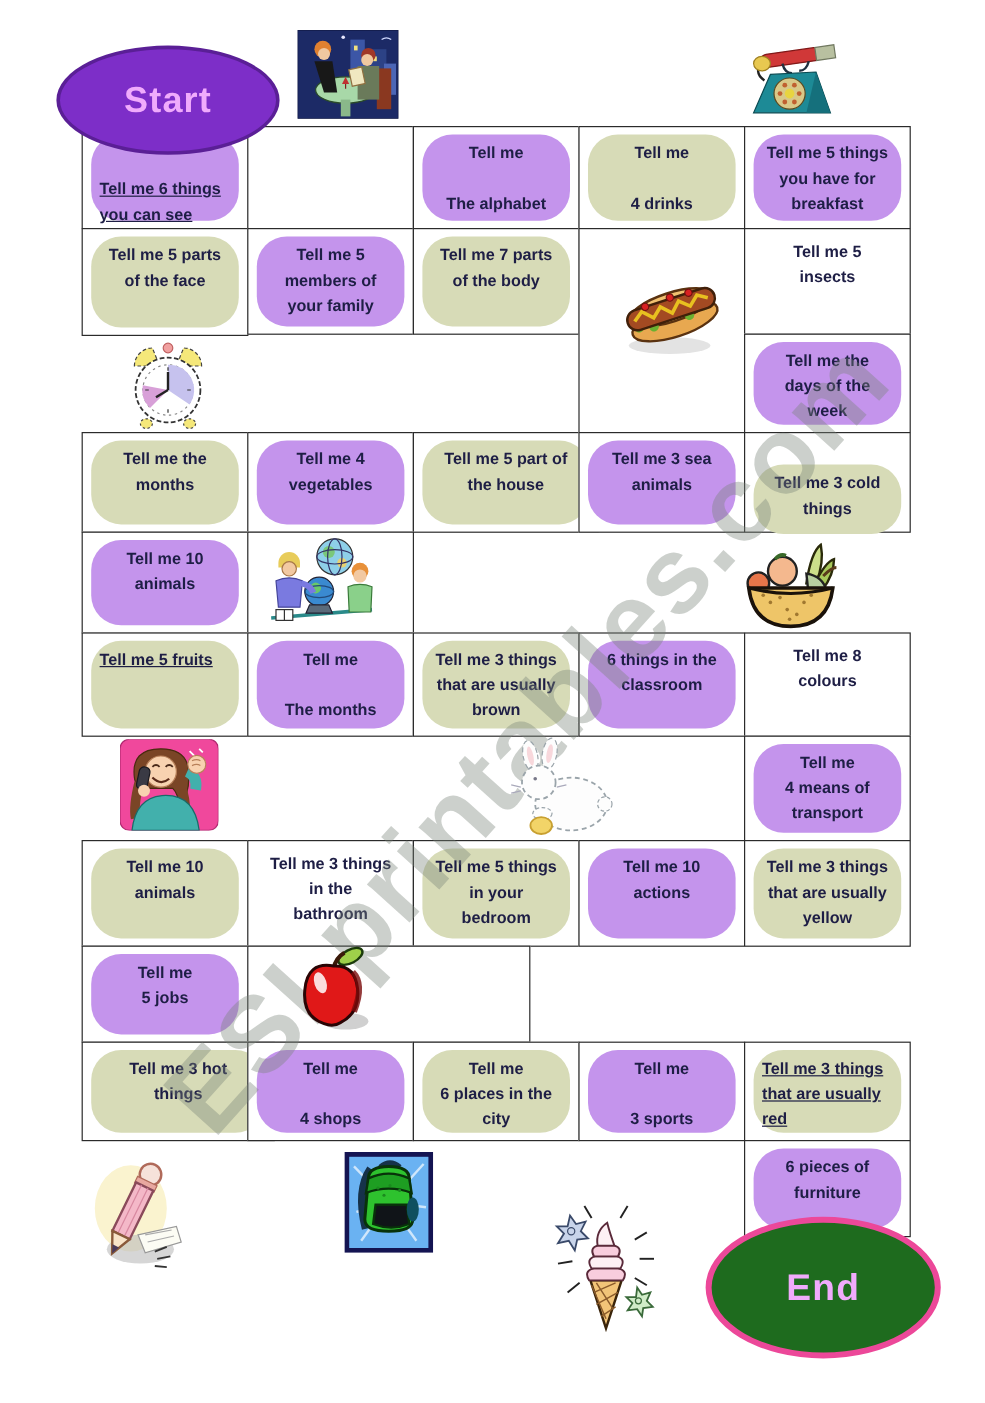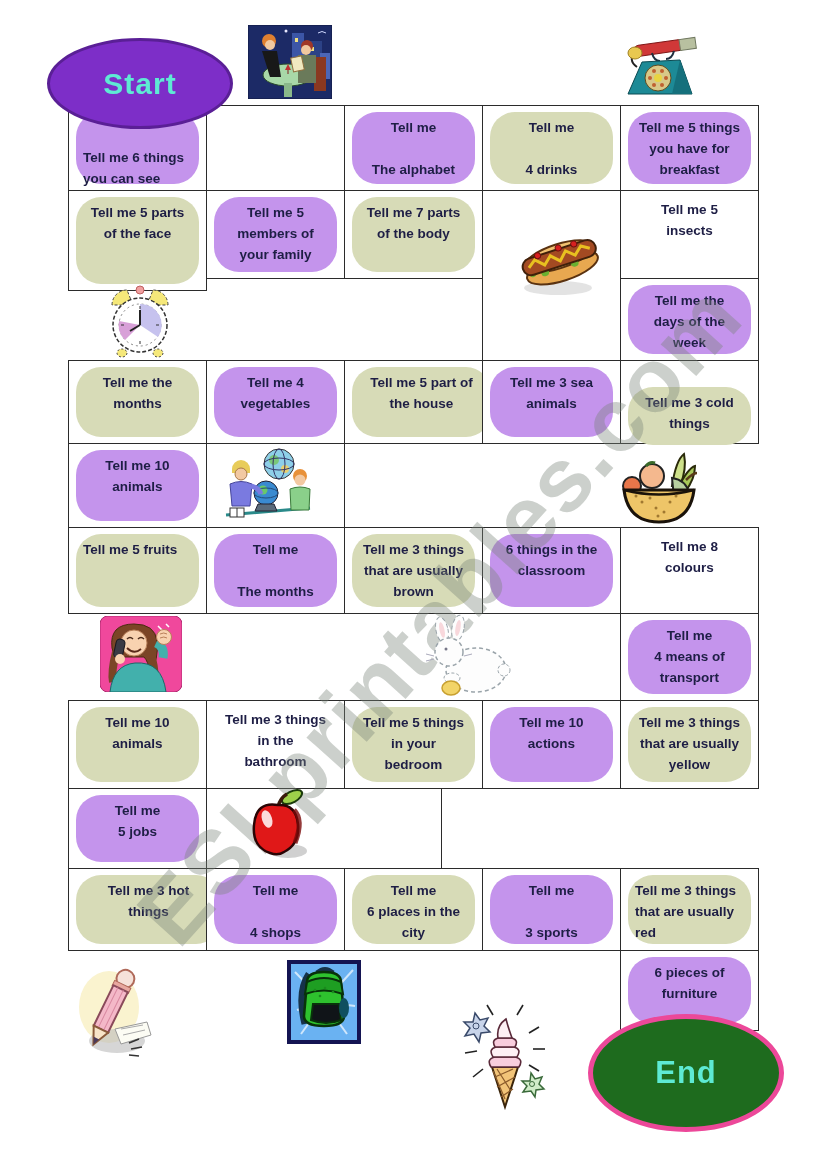--- a/index.html
+++ b/index.html
@@ -8,25 +8,25 @@
 
   .cell{position:absolute;border:1px solid #2b2b2b;box-sizing:border-box;background:#fff;z-index:1;}
   .fill{position:absolute;left:7px;right:7px;top:6px;bottom:6px;box-sizing:border-box;
         display:flex;justify-content:center;padding-top:6px;border-radius:25px;}
   .fill.fit{bottom:auto;padding-bottom:10px;margin-top:20px;}
   .fill.left{justify-content:flex-start;padding-left:7px;}
   .purple{background:#C494EC;}
   .green{background:#D7DBB7;}
   .ctext{white-space:pre-line;font-weight:bold;font-size:13.5px;line-height:1.55;
          color:#1E1E45;text-align:center;}
-  .left .ctext{text-align:left;}
+  .left .ctext{text-align:left;text-decoration:underline;}
   .plain{position:absolute;left:4px;right:4px;top:9px;}
 
   .oval{position:absolute;border-radius:50%;display:flex;align-items:center;justify-content:center;
-        color:#5eead4;font-weight:bold;z-index:7;letter-spacing:1px;}
+        color:#f0abfc;font-weight:bold;z-index:7;letter-spacing:1px;}
   #start-oval{left:47px;top:38px;width:180px;height:85px;background:#7D2EC8;border:3px solid #5A1F96;font-size:30px;}
   #end-oval{left:588px;top:1014px;width:186px;height:108px;background:#1E6B1E;border:5px solid #ec4899;font-size:31px;}
 
   .img{position:absolute;z-index:6;}
   .watermark{position:absolute;left:440px;top:615px;transform:translate(-50%,-50%) rotate(-48deg);
              font-size:90px;font-weight:bold;color:rgba(120,132,120,0.38);white-space:nowrap;
              z-index:5;pointer-events:none;letter-spacing:2px;}
 </style>
 </head>
 <body>
@@ -55,21 +55,21 @@
     </div>
   </div>
   <div class="cell" style="left:620px;top:105px;width:139px;height:86px">
     <div class="fill purple">
       <span class="ctext">Tell me 5 things
 you have for
 breakfast</span>
     </div>
   </div>
 
-  <div class="cell" style="left:68px;top:190px;width:139px;height:101px">
+  <div class="cell" style="left:68px;top:190px;width:139px;height:90px">
     <div class="fill green">
       <span class="ctext">Tell me 5 parts
 of the face</span>
     </div>
   </div>
   <div class="cell" style="left:206px;top:190px;width:139px;height:89px">
     <div class="fill purple">
       <span class="ctext">Tell me 5
 members of
 your family</span>

